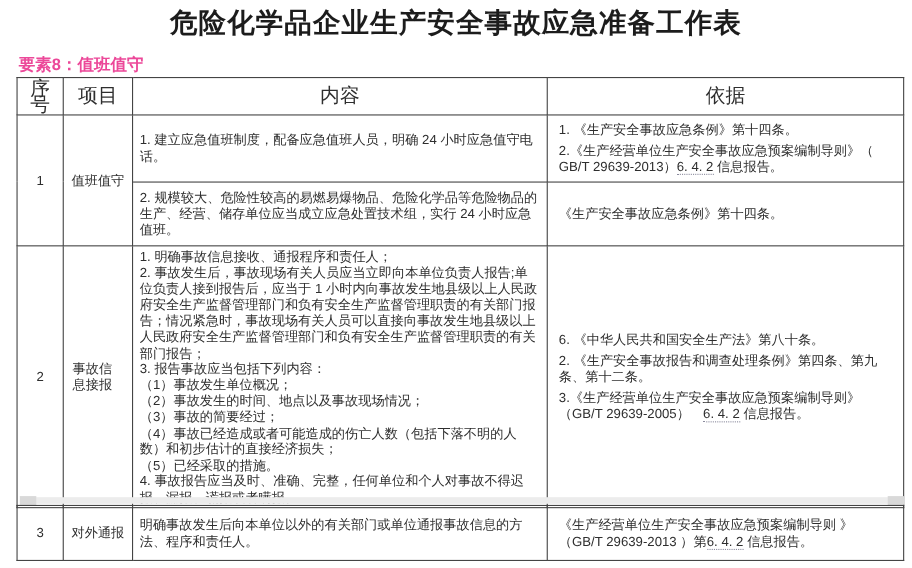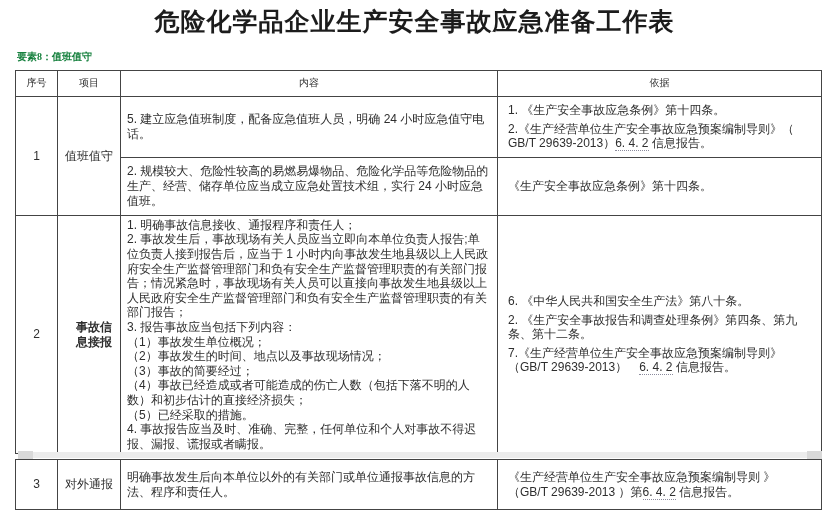--- a/index.html
+++ b/index.html
@@ -8,34 +8,34 @@
     font-family:"Liberation Sans","DejaVu Sans",sans-serif;
     color:#2e2e2e;overflow:hidden;
   }
   .title{
     position:absolute;top:5px;left:0;width:829px;text-align:center;
     font-size:25px;font-weight:bold;color:#1c1c1c;letter-spacing:1px;
     line-height:32px;
   }
   .section-label{
     position:absolute;top:50px;left:17px;
-    font-size:10px;font-weight:bold;color:#15803d;font-family:Liberation Serif, serif;
+    font-size:15px;font-weight:bold;color:#ec4899;
   }
   table.doc{
     position:absolute;left:15px;border-collapse:collapse;table-layout:fixed;
     width:806px;font-size:12px;color:#2e2e2e;
   }
   table.t1{top:70px;}
   table.t2{top:459px;}
   table.doc td{
     border:1px solid #444;vertical-align:middle;
     padding:2px 6px;line-height:14.6px;overflow:hidden;
   }
   td.center{text-align:center;padding:2px 2px;}
-  td.hdr{height:21px;font-size:10px;text-align:center;}
+  td.hdr{height:21px;font-size:18px;text-align:center;}
   .pre{white-space:pre-line;}
   .basis div{margin:4px;}
   .code{border-bottom:1px dotted #8b8b9d;text-align:right;}
   .band{
     position:absolute;top:452px;left:20px;width:800px;height:6px;
     background:#ececec;
   }
   .band-cap{
     position:absolute;top:451px;width:15px;height:8px;background:#d9d9d9;
   }
@@ -61,46 +61,46 @@
     <tbody>
         <tr>
       <td class="hdr">序号</td>
       <td class="hdr">项目</td>
       <td class="hdr">内容</td>
       <td class="hdr">依据</td>
     </tr>
     <tr style="height:43px;">
       <td class="center" rowspan="2">1</td>
       <td class="center" rowspan="2">值班值守</td>
-      <td>5. 建立应急值班制度，配备应急值班人员，明确 24 小时应急值守电话。</td>
+      <td>1. 建立应急值班制度，配备应急值班人员，明确 24 小时应急值守电话。</td>
       <td class="basis">
         <div>1. 《生产安全事故应急条例》第十四条。</div>
         <div><span>2.《生产经营单位生产安全事故应急预案编制导则》（ GB/T 29639-2013）</span><span class="code">6. 4. 2</span><span> 信息报告。</span></div>
       </td>
     </tr>
     <tr style="height:58px;">
       <td>2. 规模较大、危险性较高的易燃易爆物品、危险化学品等危险物品的生产、经营、储存单位应当成立应急处置技术组，实行 24 小时应急值班。</td>
       <td class="basis" style="padding-left:10px;margin-top:40px;">《生产安全事故应急条例》第十四条。</td>
     </tr>
     <tr style="height:235px;">
       <td class="center">2</td>
-      <td class="center" style="padding:2px 8px;text-align:right;font-weight:bold;">事故信息接报</td>
+      <td class="center" style="padding:2px 8px;text-align:left;">事故信息接报</td>
       <td class="pre">1. 明确事故信息接收、通报程序和责任人；
 2. 事故发生后，事故现场有关人员应当立即向本单位负责人报告;单位负责人接到报告后，应当于 1 小时内向事故发生地县级以上人民政府安全生产监督管理部门和负有安全生产监督管理职责的有关部门报告；情况紧急时，事故现场有关人员可以直接向事故发生地县级以上人民政府安全生产监督管理部门和负有安全生产监督管理职责的有关部门报告；
 3. 报告事故应当包括下列内容：
 （1）事故发生单位概况；
 （2）事故发生的时间、地点以及事故现场情况；
 （3）事故的简要经过；
 （4）事故已经造成或者可能造成的伤亡人数（包括下落不明的人数）和初步估计的直接经济损失；
 （5）已经采取的措施。
 4. 事故报告应当及时、准确、完整，任何单位和个人对事故不得迟报、漏报、谎报或者瞒报。</td>
       <td class="basis">
         <div>6. 《中华人民共和国安全生产法》第八十条。</div>
         <div>2. 《生产安全事故报告和调查处理条例》第四条、第九条、第十二条。</div>
-        <div><span>7.《生产经营单位生产安全事故应急预案编制导则》（GB/T 29639-2013）　</span><span class="code">6. 4. 2</span><span> 信息报告。</span></div>
+        <div><span>3.《生产经营单位生产安全事故应急预案编制导则》（GB/T 29639-2005）　</span><span class="code">6. 4. 2</span><span> 信息报告。</span></div>
       </td>
     </tr>
   </tbody>
     </table>
 
   <div class="band"></div>
   <div class="band-cap left"></div>
   <div class="band-cap right"></div>
 
   <table class="doc t2">

